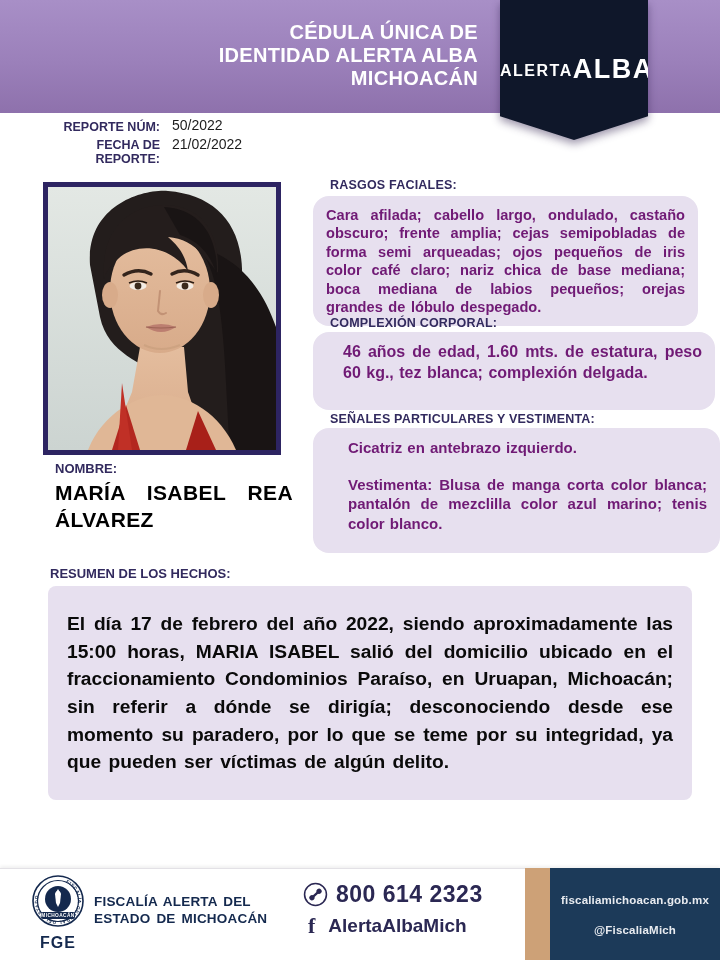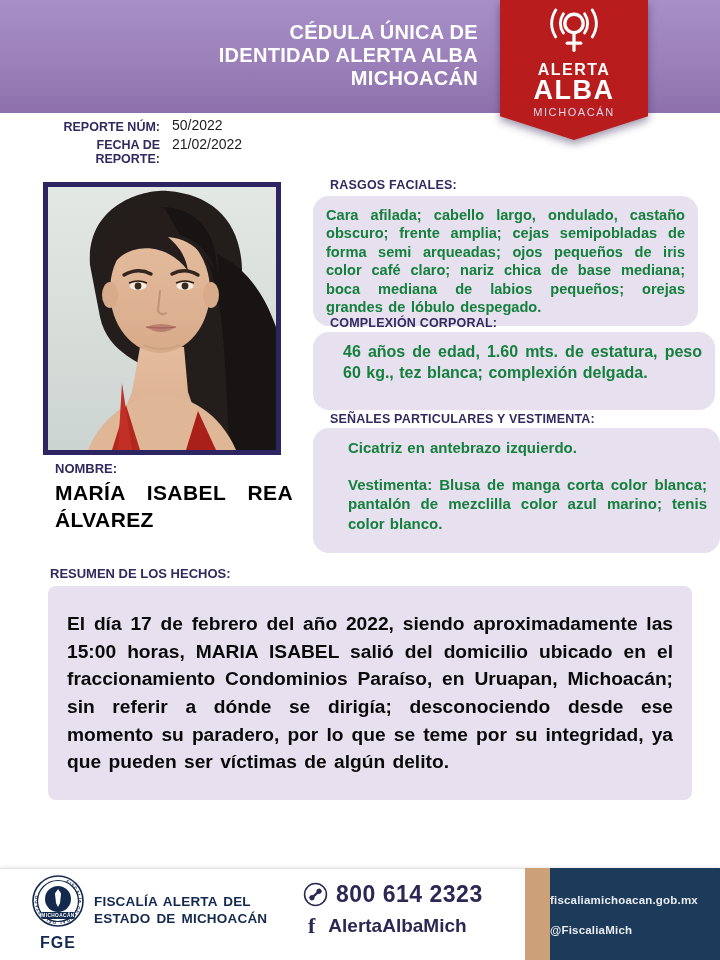--- a/index.html
+++ b/index.html
@@ -14,23 +14,23 @@
   }
   .header-title{
     position:absolute;top:21px;right:242px;text-align:right;color:#ffffff;
     font-size:20px;font-weight:700;line-height:1.16;letter-spacing:.3px;
   }
   .ribbon{
     position:absolute;left:500px;top:0;width:148px;height:140px;
     filter:drop-shadow(0 4px 4px rgba(40,25,70,.45));
   }
   .ribbon-shape{
-    width:100%;height:100%;background:#b91c1c;
+    width:100%;height:100%;background:#0f172a;
     clip-path:polygon(0 0,100% 0,100% 83%,50% 100%,0 83%);
-    display:flex;flex-direction:column;align-items:center;
+    display:flex;flex-direction:row;align-items:center;
   }
   .alba-logo{margin-top:8px;}
   .ribbon-l1{color:#fff;font-size:16px;font-weight:800;letter-spacing:1.5px;line-height:1;margin-top:2px;}
   .ribbon-l2{color:#fff;font-size:27px;font-weight:800;letter-spacing:1.5px;line-height:.95;}
   .ribbon-l3{color:#ded9ec;font-size:11px;font-weight:500;letter-spacing:1.6px;line-height:1;margin-top:3px;}
   
   .meta-label{position:absolute;width:130px;text-align:right;color:#322a5e;font-size:12.5px;font-weight:800;}
   .meta-value{position:absolute;left:172px;color:#1c1c1c;font-size:14px;font-weight:400;}
   
   .photo-frame{
@@ -42,21 +42,21 @@
   .nombre-label{position:absolute;left:55px;top:461px;color:#322a5e;font-size:13px;font-weight:800;}
   .nombre-value{
     position:absolute;left:55px;top:479px;width:238px;color:#000;
     font-size:21px;font-weight:800;line-height:1.3;letter-spacing:.4px;
     text-align:justify;
   }
   
   .sec-label{position:absolute;color:#322a5e;font-size:12.5px;font-weight:800;letter-spacing:.2px;}
   .sec-box{
     position:absolute;left:313px;width:359px;background:#e7e0ef;border-radius:16px;
-    padding:10px 13px;color:#15803d;font-weight:700;text-align:justify;
+    padding:10px 13px;color:#701a75;font-weight:700;text-align:justify;
   }
   .box-rasgos{top:196px;font-size:14.6px;line-height:1.26;word-spacing:1.5px;}
   .box-complexion{top:332px;font-size:16px;line-height:1.3;padding-bottom:26px;word-spacing:1px;padding-left:30px;}
   .box-senales{top:428px;font-size:15px;line-height:1.3;padding-bottom:20px;word-spacing:1px;padding-left:35px;}
   .box-senales .gap{height:17px;}
   
   .resumen-label{position:absolute;left:50px;top:566px;color:#322a5e;font-size:13px;font-weight:800;}
   .resumen-box{
     position:absolute;left:48px;top:586px;width:606px;background:#e7e0ef;border-radius:8px;
     padding:24px 19px;color:#0a0a0a;font-size:19.2px;font-weight:700;line-height:1.44;
@@ -74,21 +74,21 @@
     letter-spacing:.2px;line-height:1.25;word-spacing:2px;
   }
   .phone-row{position:absolute;left:303px;top:12px;display:flex;align-items:center;}
   .phone-num{color:#2b2853;font-size:23px;font-weight:700;letter-spacing:.5px;margin-left:8px;}
   .fb-row{position:absolute;left:308px;top:44px;display:flex;align-items:center;}
   .fb-glyph{color:#2b2853;font-size:22px;font-weight:800;font-family:"Liberation Serif",serif;}
   .fb-name{color:#2b2853;font-size:19px;font-weight:700;margin-left:13px;}
   .tan-strip{position:absolute;left:525px;top:-1px;width:25px;height:93px;background:#cda177;}
   .navy-block{
     position:absolute;left:550px;top:-1px;width:170px;height:93px;background:#1c3a59;
-    display:flex;flex-direction:column;justify-content:center;gap:18px;
+    display:flex;flex-direction:column;align-items:center;justify-content:center;gap:18px;
   }
   .navy-block div{color:#e8ebf0;font-size:11.5px;font-weight:600;letter-spacing:.2px;}
 </style>
 </head>
 <body>
 
 <div class="poster">
 
   <div class="header">
     <div class="header-title">

